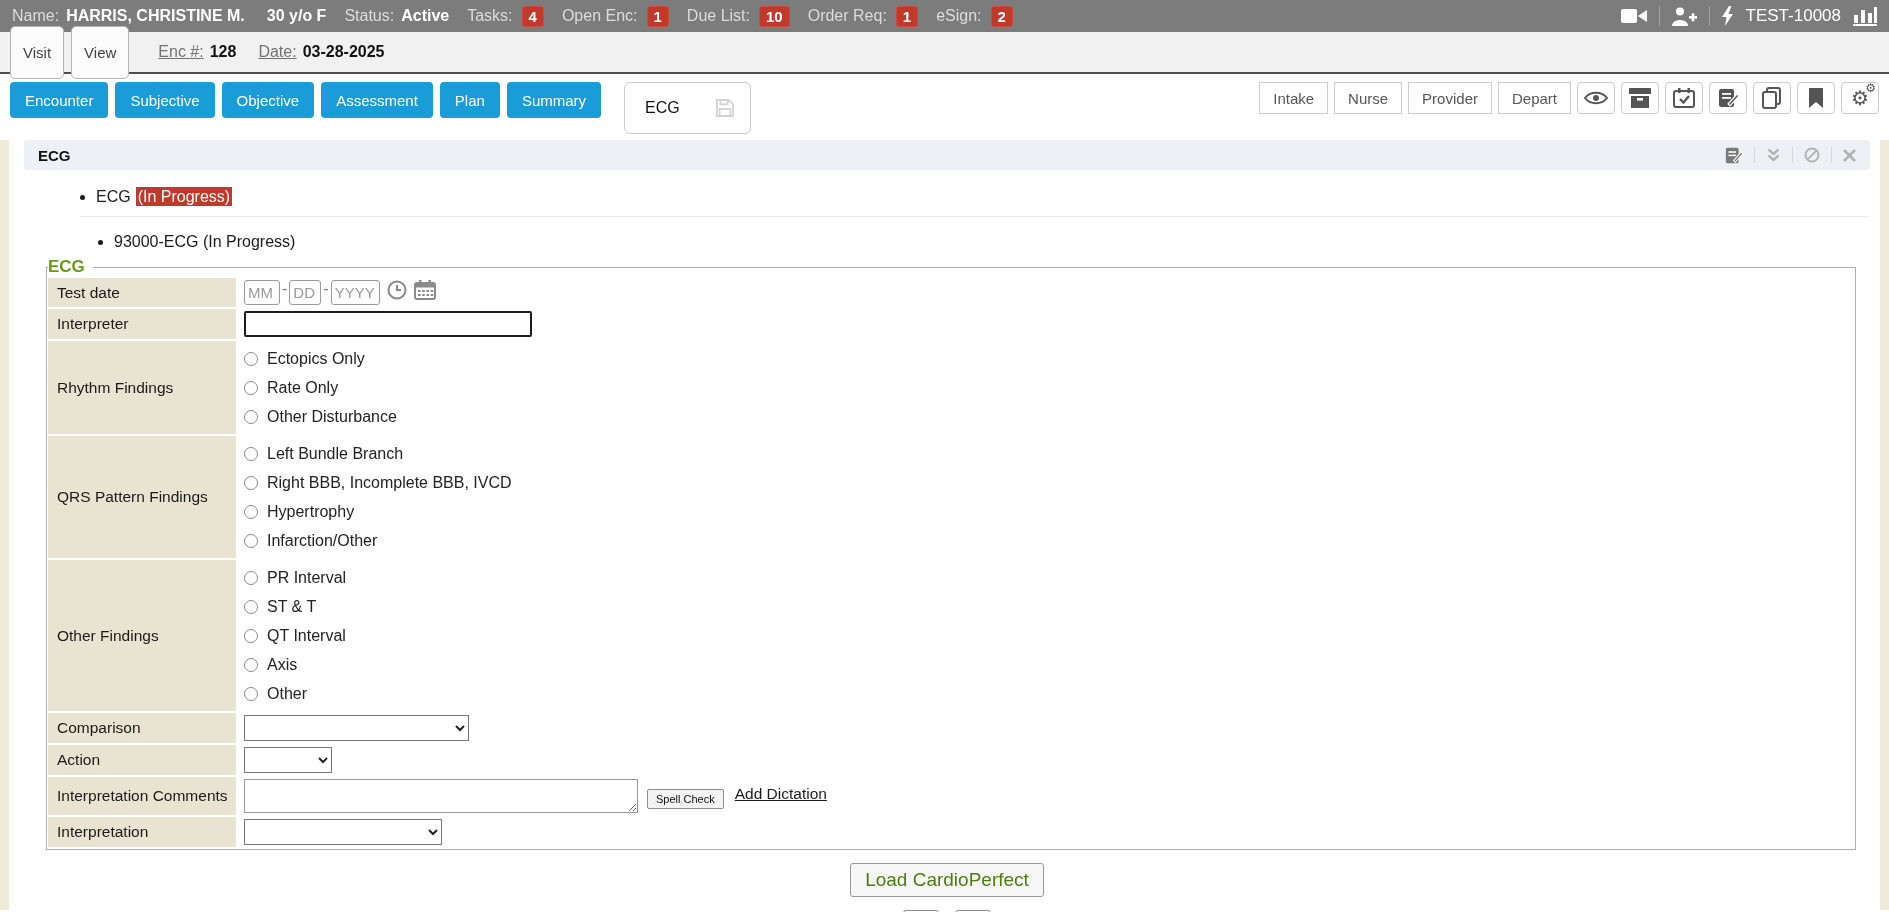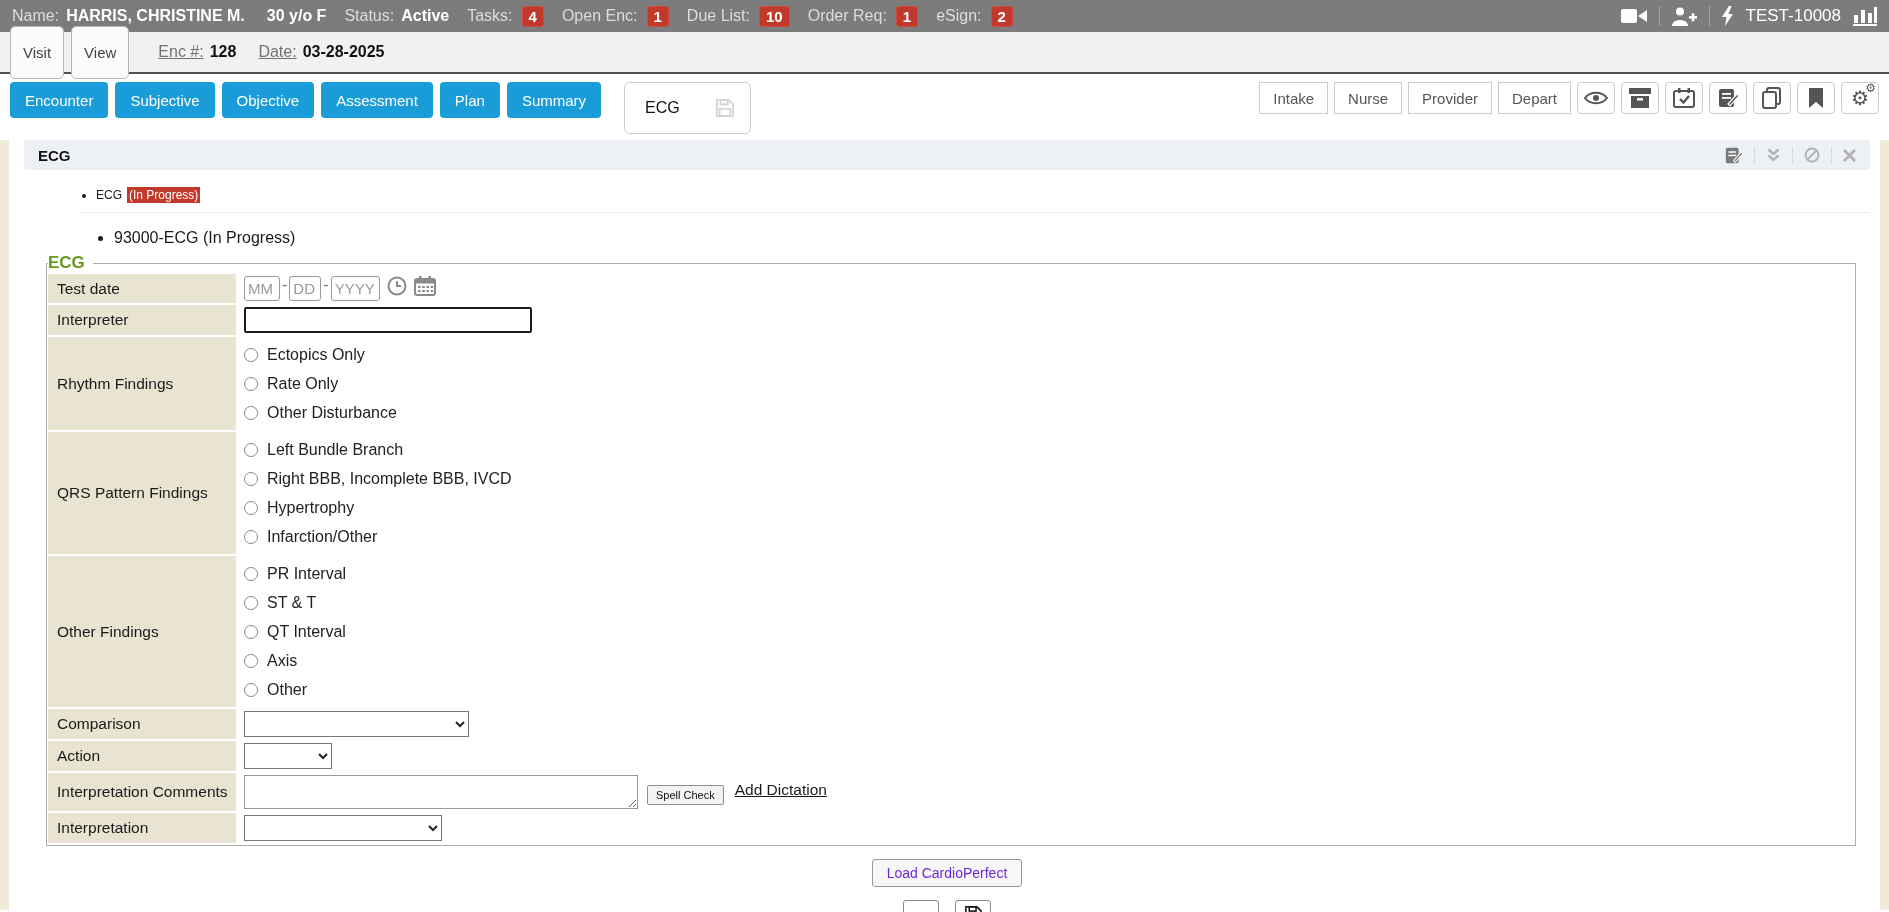--- a/index.html
+++ b/index.html
@@ -39,21 +39,21 @@
   .main { position:relative; background:#fff; height:770px; }
   .edge-strip { position:absolute; top:0; bottom:0; width:9px; background:#f0ead8; }
   .edge-strip.left { left:0; } .edge-strip.right { right:0; }
   .panel { margin:0 19px 0 24px; }
   .panel-header { background:#edf0f5; border-radius:3px; height:30px; display:flex; align-items:center; padding:0 14px; }
   .ph-title { font-weight:bold; font-size:15px; color:#111; }
   .ph-icons { margin-left:auto; display:flex; align-items:center; gap:11px; color:#b3b3b3; }
   .ph-sep { width:1px; height:16px; background:#d8d8d8; }
 
   
-  ul.b1 { margin:18px 0 0 0; padding-left:72px; font-size:12px; color:#1a1a1a; }
+  ul.b1 { margin:18px 0 0 0; padding-left:72px; font-size:16px; color:#1a1a1a; }
   hr.sep { border:none; border-top:1px solid #ececec; margin:10px 0 0 56px; }
   ul.b2 { margin:16px 0 0 0; padding-left:90px; font-size:16px; color:#1a1a1a; }
   .inprog { background:#c0392b; color:#fff; padding:1px 2px; margin-left:5px; }
 
   
   fieldset.ecgform { margin:6px 14px 0 22px; border:1px solid #adadad; padding:1px; }
   legend.ecgleg { font-weight:bold; color:#67991b; font-size:17px; padding-right:8px; }
   .form-row { display:flex; margin-bottom:2px; }
   .form-row:last-child { margin-bottom:1px; }
   .flabel { width:188px; background:#e9e3d1; padding:4px 4px 4px 9px; font-size:15.5px; color:#1a1a1a; display:flex; align-items:center; flex-shrink:0; }
@@ -68,21 +68,21 @@
   .dash { color:#777; margin:0 2px; }
   .dticon { margin-left:7px; color:#8a8a8a; display:flex; align-items:center; cursor:pointer; }
   input.interp { width:288px; height:26px; border:2px solid #1c1c1c; border-radius:2px; font-size:15px; padding:0 4px; }
   select.fsel { height:26px; border:1px solid #767676; background:#fff; font-size:15px; color:#222; }
   .sel-comparison { width:225px; } .sel-action { width:88px; } .sel-interpretation { width:198px; }
   textarea.comments { width:394px; height:34px; border:1px solid #999; resize:both; font-size:14px; padding:2px 4px; }
   .spellbtn { margin-left:9px; margin-top:10px; font-size:11px; padding:3px 8px; border:1px solid #8f8f8f; background:#f3f3f3; border-radius:2px; color:#111; cursor:pointer; }
   .dictlink { margin-left:11px; margin-top:6px; font-size:15.5px; color:#1a1a1a; text-decoration:underline; cursor:pointer; }
 
   .load-wrap { text-align:center; margin-top:13px; }
-  .load-btn { font-size:14px; padding:5px 14px; border:1px solid #999; background:#f7f7f7; border-radius:3px; color:#6d28d9; cursor:pointer; }
+  .load-btn { font-size:19px; padding:5px 14px; border:1px solid #999; background:#f7f7f7; border-radius:3px; color:#4d7c0f; cursor:pointer; }
   .bottom-btns { display:flex; justify-content:center; gap:16px; margin-top:13px; }
   .mini-btn { width:36px; height:28px; border:1px solid #8a8a8a; border-radius:3px; background:#fff; display:flex; align-items:center; justify-content:center; color:#111; cursor:pointer; }
 
   svg { display:block; }
 </style>
 </head>
 <body>
 
 <div class="topbar">
   <span class="tlabel first">Name:</span>

